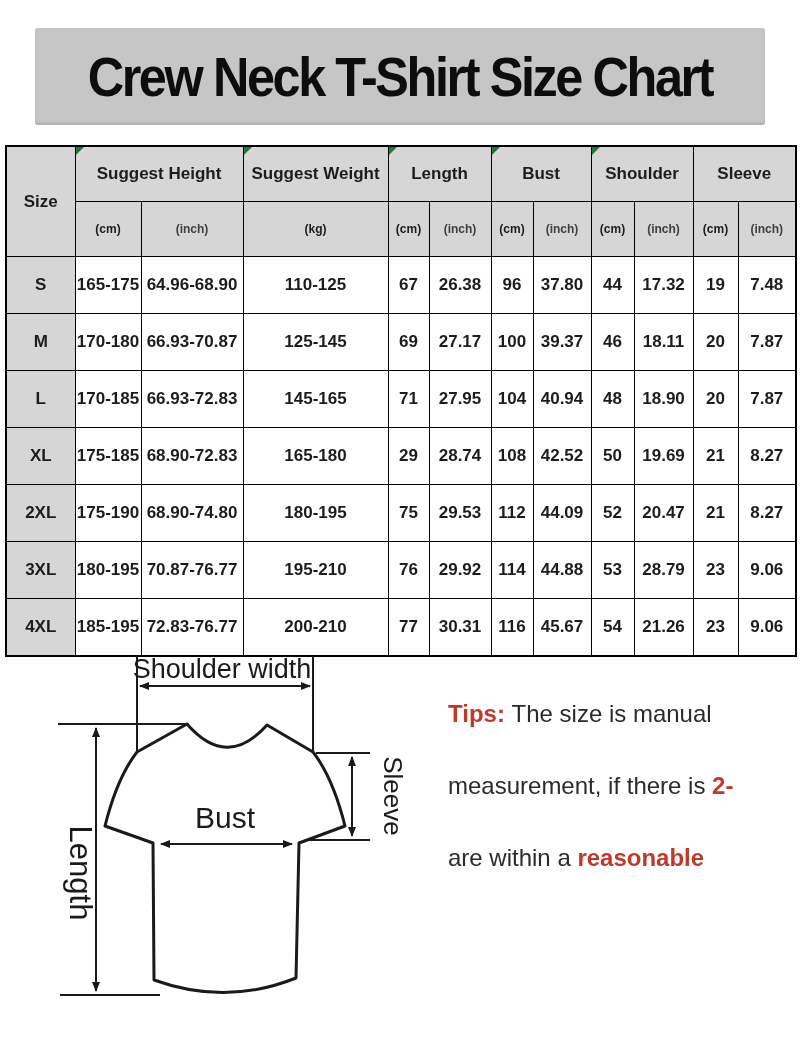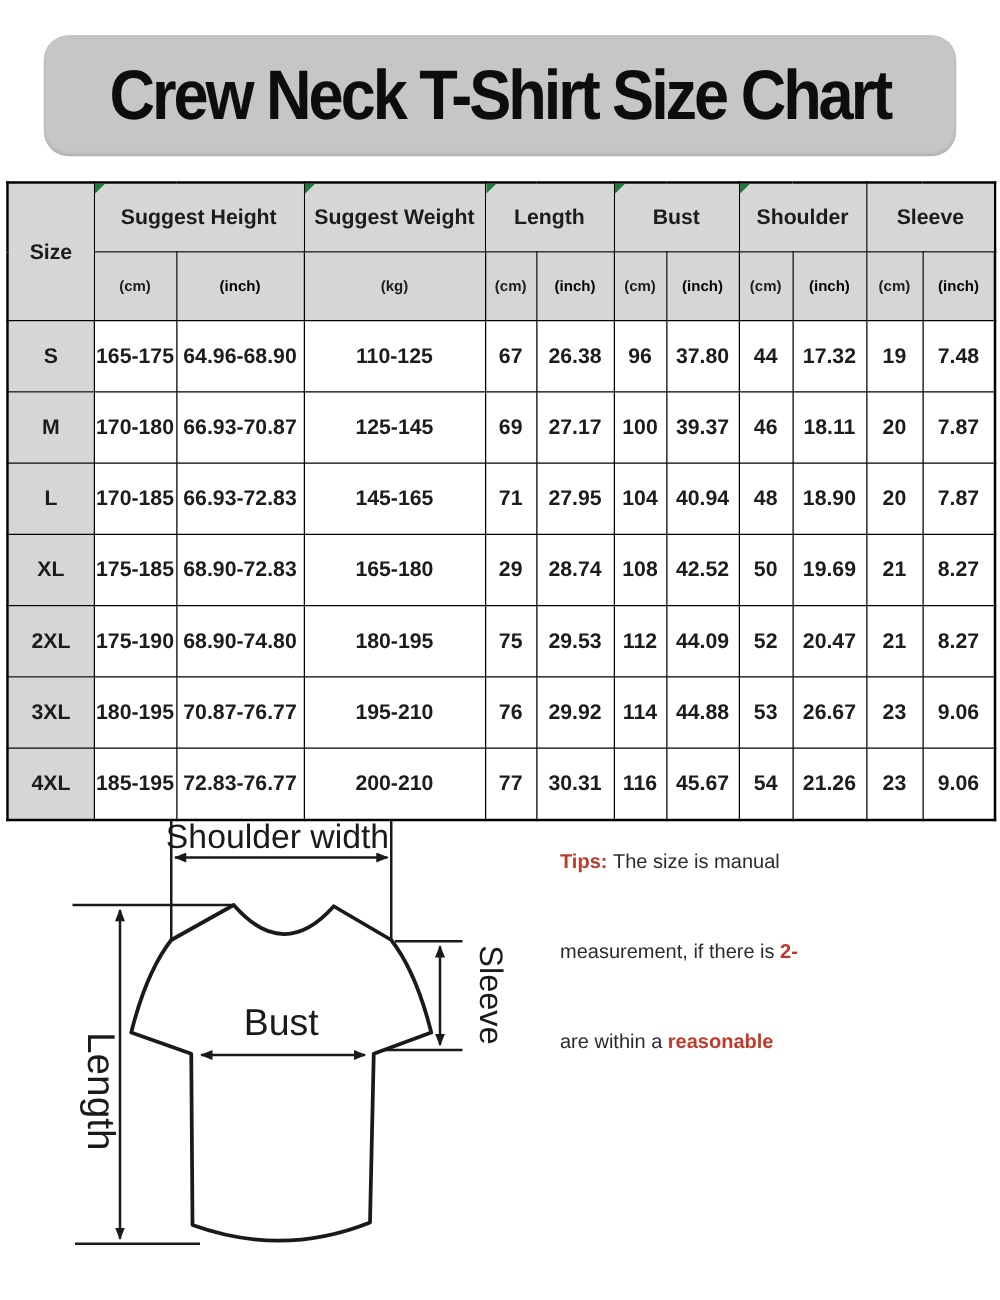--- a/index.html
+++ b/index.html
@@ -3,21 +3,21 @@
 <meta charset="utf-8">
 <style>
   html,body{margin:0;padding:0;}
   body{
     width:800px;height:1040px;position:relative;background:#ffffff;
     font-family:"Liberation Sans", sans-serif;color:#1c1c1c;overflow:hidden;
   }
   
   .title-bar{
     position:absolute;left:35px;top:28px;width:730px;height:97px;
-    background:#c6c6c6;border-radius:20px;
+    background:#c6c6c6;border-radius:3px;
     display:flex;align-items:center;justify-content:center;
     box-shadow:inset 0 -2px 3px rgba(0,0,0,.12);
   }
   .title-text{
     font-size:52px;font-weight:700;letter-spacing:-2.5px;color:#0d0d0d;
     white-space:nowrap;transform:scale(.97,1.08);
   }
   
   .size-table-wrap{position:absolute;left:5px;top:145px;width:790px;}
   table.size-table{
@@ -26,30 +26,30 @@
   }
   table.size-table th,table.size-table td{
     border:1px solid #000;text-align:center;vertical-align:middle;
     padding:0;font-weight:700;overflow:hidden;
   }
   .group-row th{height:54px;background:#d6d6d6;font-size:17px;position:relative;}
   .sub-row th{height:54px;background:#d6d6d6;font-size:12px;}
   th.size-head{background:#d6d6d6;font-size:17px;margin-left:40px;}
   tbody th.size-cell{background:#d6d6d6;font-size:17px;height:56px;}
   tbody td{font-size:17px;height:56px;background:#fff;}
-  .red{color:#000000;}
+  .red{color:#404040;}
   .corner-marker{
     position:absolute;left:0;top:0;width:0;height:0;
     border-top:8px solid #1f7a3f;border-right:8px solid transparent;
   }
   
   .diagram-svg{position:absolute;left:0px;top:648px;}
   .tips{
-    position:absolute;left:448px;top:663px;width:345px;padding-top:12px;
-    font-size:16px;line-height:29px;color:#2b2b2b;
+    position:absolute;left:448px;top:687px;width:345px;padding-top:12px;
+    font-size:24px;line-height:29px;color:#2b2b2b;
   }
   .tips .tline{margin-bottom:43px;white-space:nowrap;}
   .tips .tred{color:#c0392b;font-weight:700;}
 </style>
 </head>
 <body>
 
 <div>
 
   <div class="title-bar">
@@ -170,21 +170,21 @@
           <tr>
             <th class="size-cell">3XL</th>
             <td>180-195</td>
             <td>70.87-76.77</td>
             <td>195-210</td>
             <td>76</td>
             <td>29.92</td>
             <td>114</td>
             <td>44.88</td>
             <td>53</td>
-            <td>26.67</td>
+            <td>28.79</td>
             <td>23</td>
             <td>9.06</td>
           </tr>
           <tr>
             <th class="size-cell">4XL</th>
             <td>185-195</td>
             <td>72.83-76.77</td>
             <td>200-210</td>
             <td>77</td>
             <td>30.31</td>

